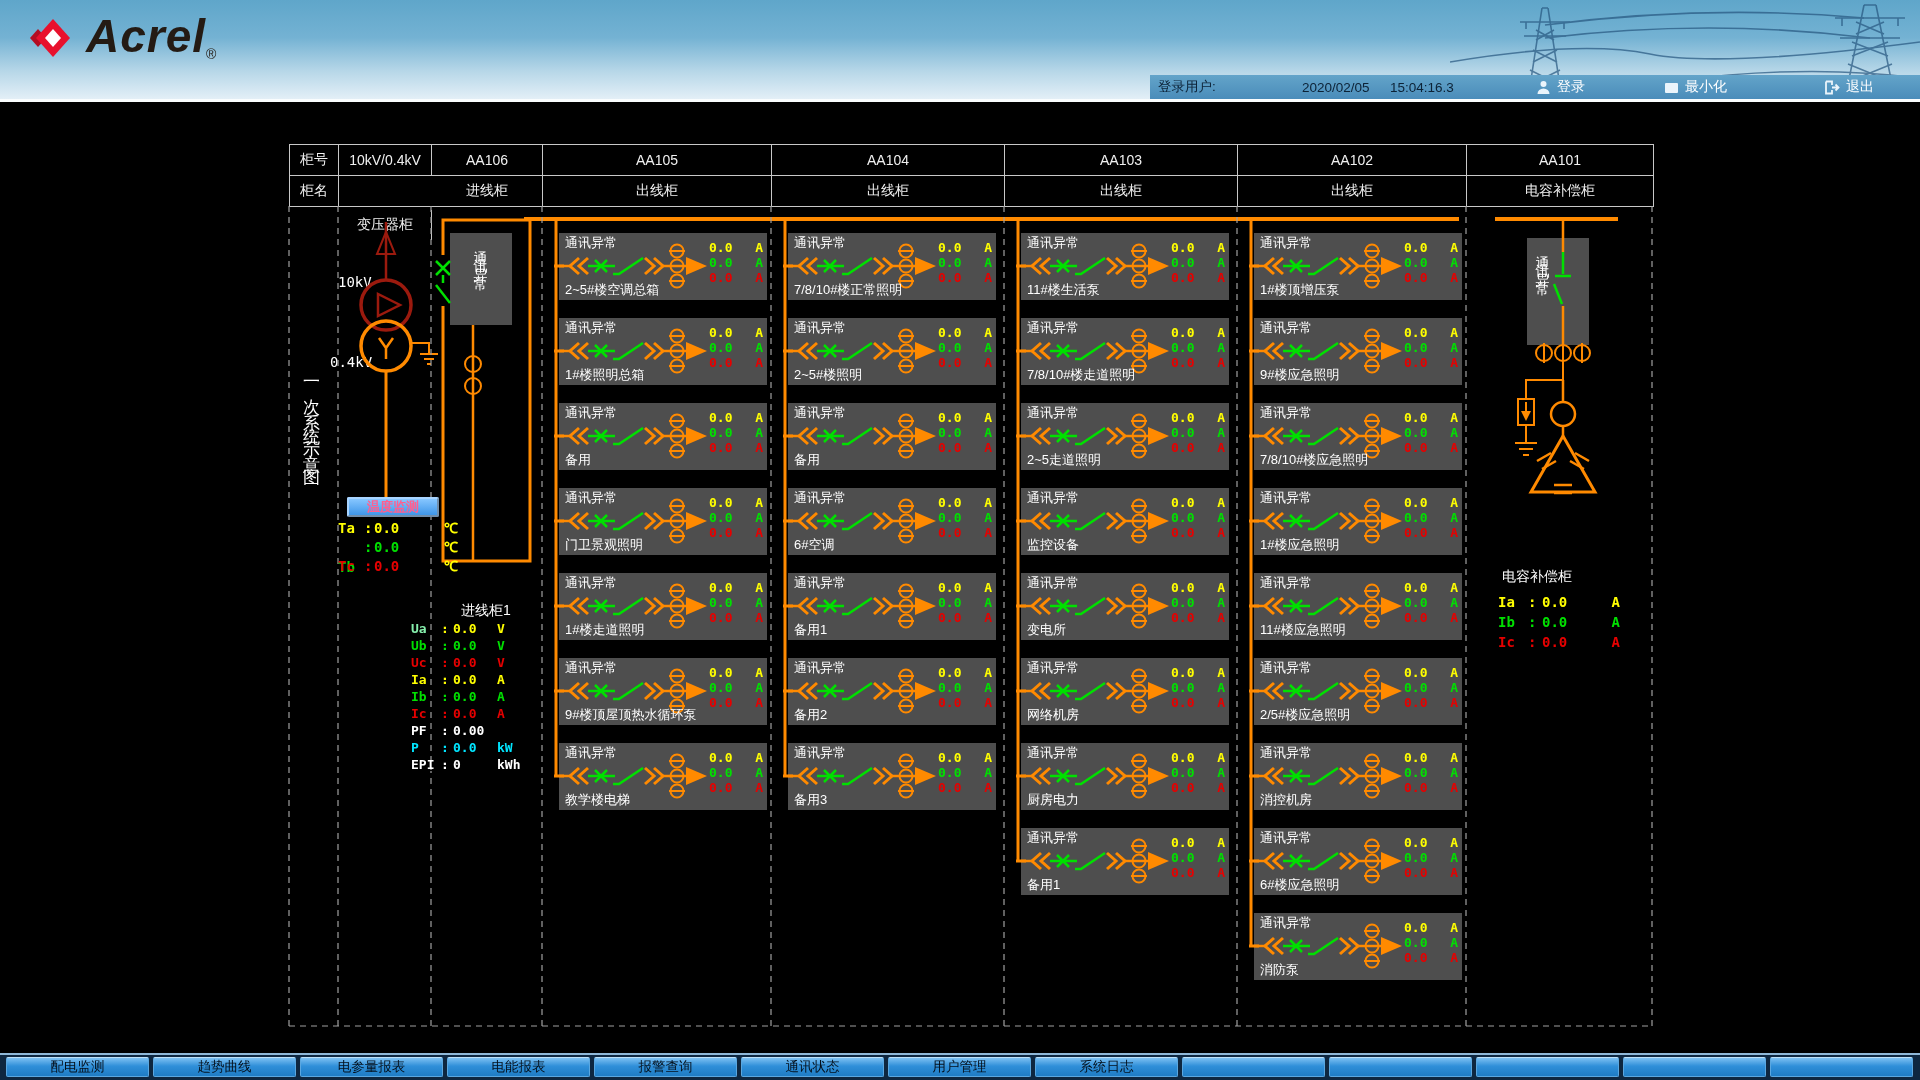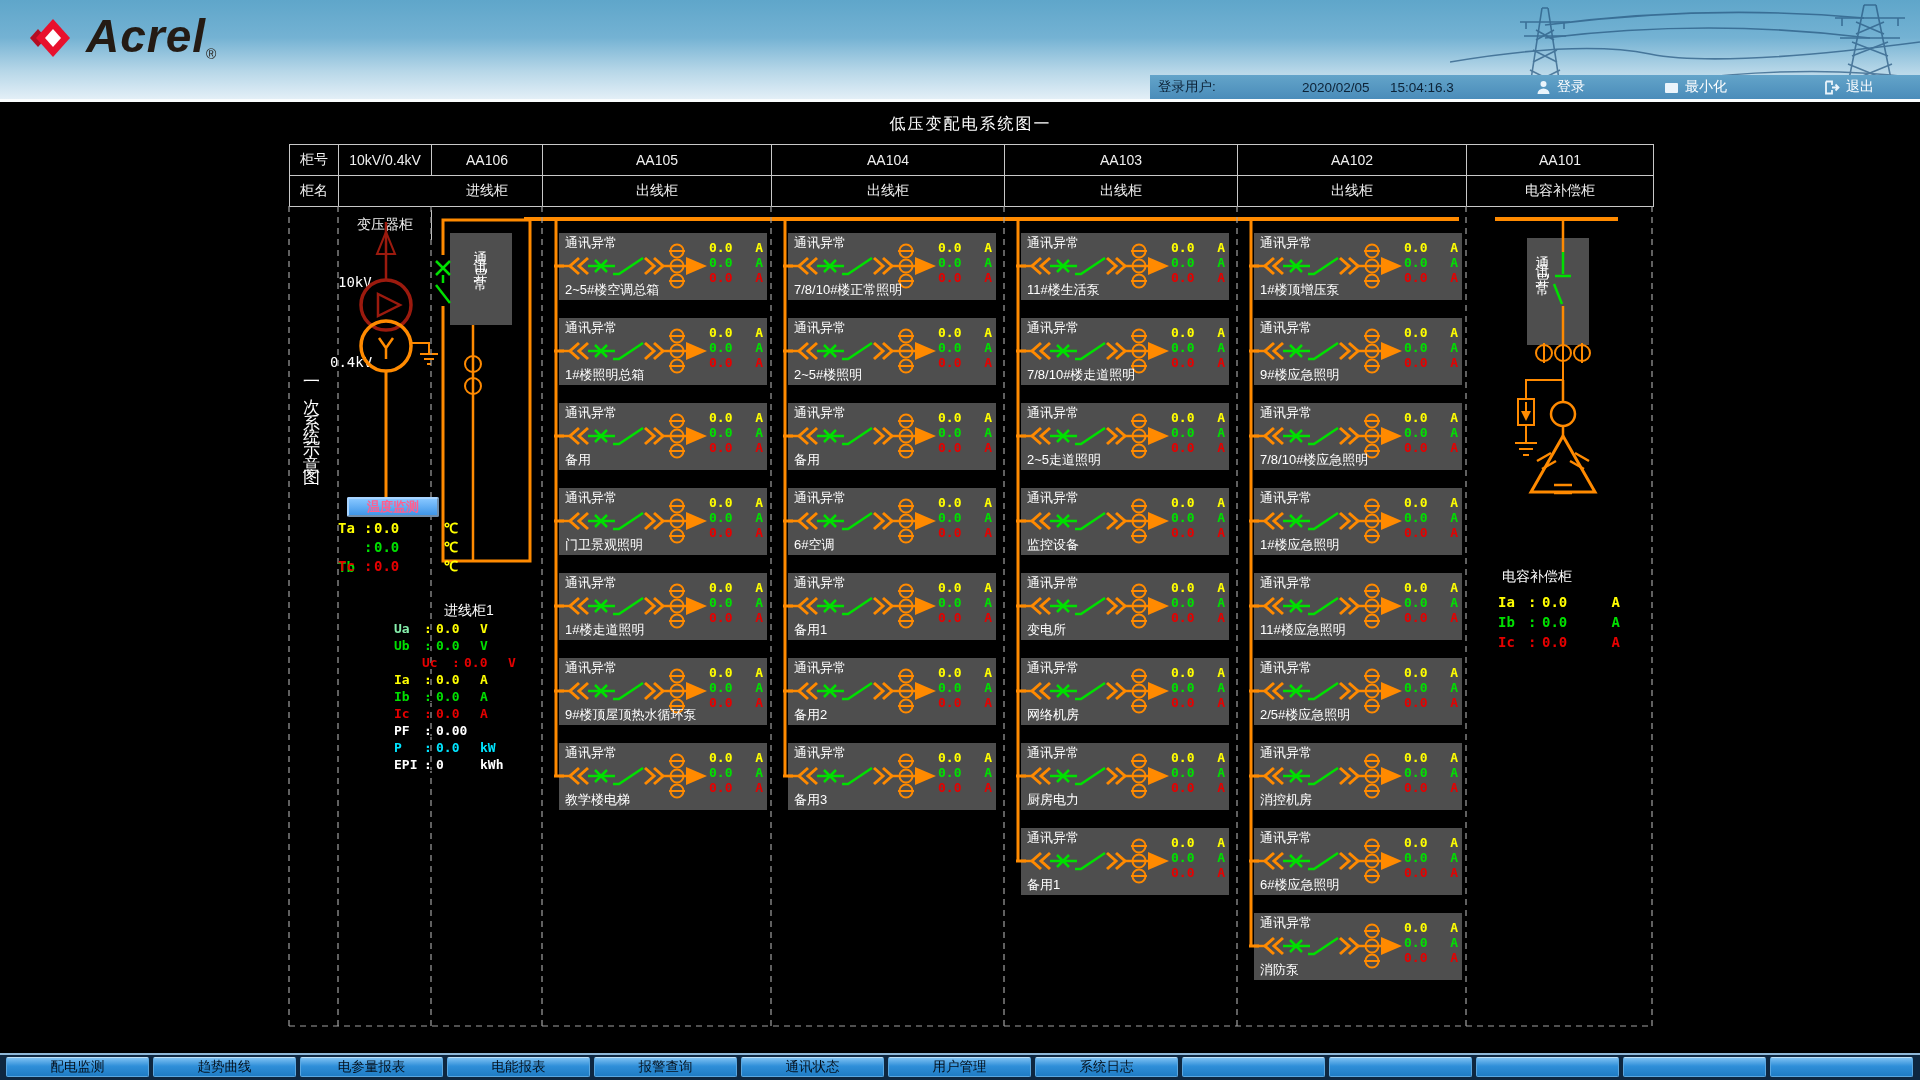--- a/index.html
+++ b/index.html
@@ -63,21 +63,21 @@
   .p-title { color:#fff; font-size:14px; text-align:center; height:20px; line-height:20px; }
   .p-title.left { text-align:left; padding-left:4px; }
   .prow { display:flex; align-items:center; height:17px;
     font:bold 13px "DejaVu Sans Mono",monospace; white-space:pre; }
   .prow .pn { width:30px; } .prow .psep { width:12px; } .prow .pv { width:44px; }
   .prow .pu { flex:1; text-align:left; }
   #temp-rows { left:338px; top:416px; width:120px; }
   .prow.temp { height:19px; font-size:14px; }
   .prow.temp .pn { width:26px; } .prow.temp .psep { width:10px; }
   .prow.temp .pv { width:42px; } .prow.temp .pu { text-align:right; }
-  .incoming-panel { left:394px; top:498px; width:150px;text-decoration:underline; }
+  .incoming-panel { left:411px; top:498px; width:150px;text-decoration:underline; }
   .cap-panel { left:1498px; top:464px; width:122px; }
   .cap-panel .p-title { margin-bottom:6px; }
   .prow.big { height:20px; font-size:14px; }
   .prow.big .pn { width:30px; } .prow.big .psep { width:14px; }
   .prow.big .pv { width:48px; } .prow.big .pu { text-align:right; }
 
   
   .feeder { position:absolute; width:208px; height:67px; background:#4e4e4e; z-index:3;
     cursor:pointer; }
   .f-status { position:absolute; left:6px; top:1px; color:#fff; font-size:13px; }
@@ -148,21 +148,20 @@
         <svg width="16" height="15" viewBox="0 0 16 15">
           <path d="M2 1.5 H8 V5 M8 10 V13.5 H2 V1.5" stroke="#eaf4fb" stroke-width="1.8" fill="none"></path>
           <path d="M8 7.5 H14 M11.5 4.5 L14.5 7.5 L11.5 10.5" stroke="#eaf4fb" stroke-width="1.8" fill="none"></path>
         </svg>
         <span>退出</span>
       </span>
     </div>
   </header>
 
   <div id="main">
-    <div class="diagram-title">低压变配电系统图一</div>
 
     <div class="tbl-row" id="row-no" style="top:42px">
         <div class="tcell" style="width: 49px;">柜号</div>
         <div class="tcell" style="width: 93px;">10kV/0.4kV</div>
         <div class="tcell" style="width: 111px;">AA106</div>
         <div class="tcell" style="width: 229px;">AA105</div>
         <div class="tcell" style="width: 233px;">AA104</div>
         <div class="tcell" style="width: 233px;">AA103</div>
         <div class="tcell" style="width: 229px;">AA102</div>
         <div class="tcell" style="width: 186px;">AA101</div>
@@ -197,21 +196,21 @@
         <div class="prow temp"><span class="pn" style="color: rgb(255, 255, 0);">Ta</span><span class="psep" style="color: rgb(255, 255, 0);">:</span><span class="pv" style="color: rgb(255, 255, 0);">0.0</span><span class="pu" style="color: rgb(255, 255, 0);">℃</span></div>
         <div class="prow temp"><span class="pn" style="color: rgb(0, 224, 0); margin-top: 40px;">Tb</span><span class="psep" style="color: rgb(0, 224, 0);">:</span><span class="pv" style="color: rgb(0, 224, 0);">0.0</span><span class="pu" style="color: rgb(255, 255, 0);">℃</span></div>
         <div class="prow temp"><span class="pn" style="color: rgb(230, 0, 0);">Tc</span><span class="psep" style="color: rgb(230, 0, 0);">:</span><span class="pv" style="color: rgb(230, 0, 0);">0.0</span><span class="pu" style="color: rgb(255, 255, 0);">℃</span></div>
       </div>
 
     <div class="panel incoming-panel">
       <div class="p-title">进线柜1</div>
       <div id="incoming-rows">
           <div class="prow"><span class="pn" style="color: #86efac;">Ua</span><span class="psep" style="color: rgb(255, 255, 0);">:</span><span class="pv" style="color: rgb(255, 255, 0);">0.0</span><span class="pu" style="color: rgb(255, 255, 0);">V</span></div>
           <div class="prow"><span class="pn" style="color: rgb(0, 224, 0);">Ub</span><span class="psep" style="color: rgb(0, 224, 0);">:</span><span class="pv" style="color: rgb(0, 224, 0);">0.0</span><span class="pu" style="color: rgb(0, 224, 0);">V</span></div>
-          <div class="prow"><span class="pn" style="color: rgb(230, 0, 0); margin-left: 28px;">Uc</span><span class="psep" style="color: rgb(230, 0, 0);">:</span><span class="pv" style="color: rgb(230, 0, 0);">0.0</span><span class="pu" style="color: rgb(230, 0, 0);">V</span></div>
+          <div class="prow"><span class="pn" style="color: rgb(230, 0, 0);">Uc</span><span class="psep" style="color: rgb(230, 0, 0);">:</span><span class="pv" style="color: rgb(230, 0, 0);">0.0</span><span class="pu" style="color: rgb(230, 0, 0);">V</span></div>
           <div class="prow"><span class="pn" style="color: rgb(255, 255, 0);">Ia</span><span class="psep" style="color: rgb(255, 255, 0);">:</span><span class="pv" style="color: rgb(255, 255, 0);">0.0</span><span class="pu" style="color: rgb(255, 255, 0);">A</span></div>
           <div class="prow"><span class="pn" style="color: rgb(0, 224, 0);">Ib</span><span class="psep" style="color: rgb(0, 224, 0);">:</span><span class="pv" style="color: rgb(0, 224, 0);">0.0</span><span class="pu" style="color: rgb(0, 224, 0);">A</span></div>
           <div class="prow"><span class="pn" style="color: rgb(230, 0, 0);">Ic</span><span class="psep" style="color: rgb(230, 0, 0);">:</span><span class="pv" style="color: rgb(230, 0, 0);">0.0</span><span class="pu" style="color: rgb(230, 0, 0);">A</span></div>
           <div class="prow"><span class="pn" style="color: rgb(255, 255, 255);">PF</span><span class="psep" style="color: rgb(255, 255, 255);">:</span><span class="pv" style="color: rgb(255, 255, 255);">0.00</span><span class="pu" style="color: rgb(255, 255, 255);"></span></div>
           <div class="prow"><span class="pn" style="color: rgb(0, 229, 255);">P</span><span class="psep" style="color: rgb(0, 229, 255);">:</span><span class="pv" style="color: rgb(0, 229, 255);">0.0</span><span class="pu" style="color: rgb(0, 229, 255);">kW</span></div>
           <div class="prow"><span class="pn" style="color: rgb(255, 255, 255);">EPI</span><span class="psep" style="color: rgb(255, 255, 255);">:</span><span class="pv" style="color: rgb(255, 255, 255);">0</span><span class="pu" style="color: rgb(255, 255, 255);">kWh</span></div>
         </div>
     </div>
 
     <div class="panel cap-panel">

